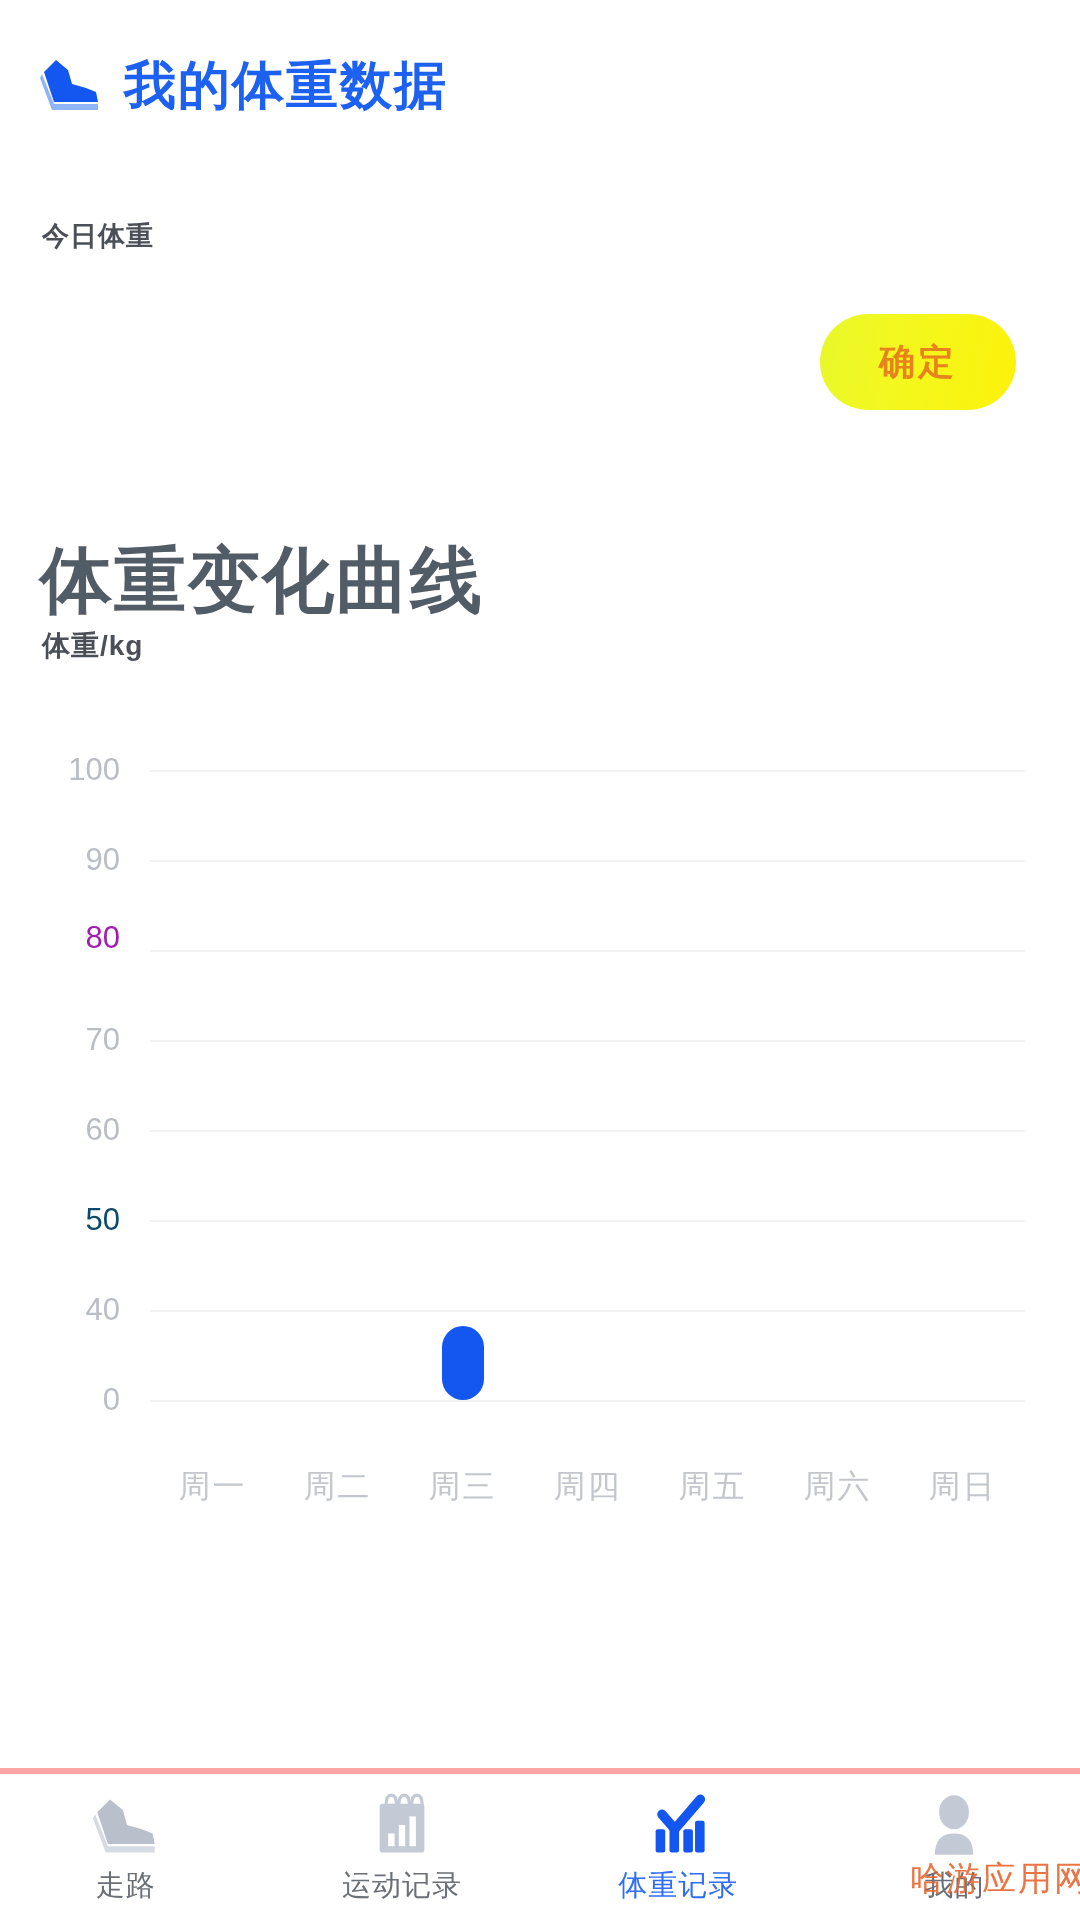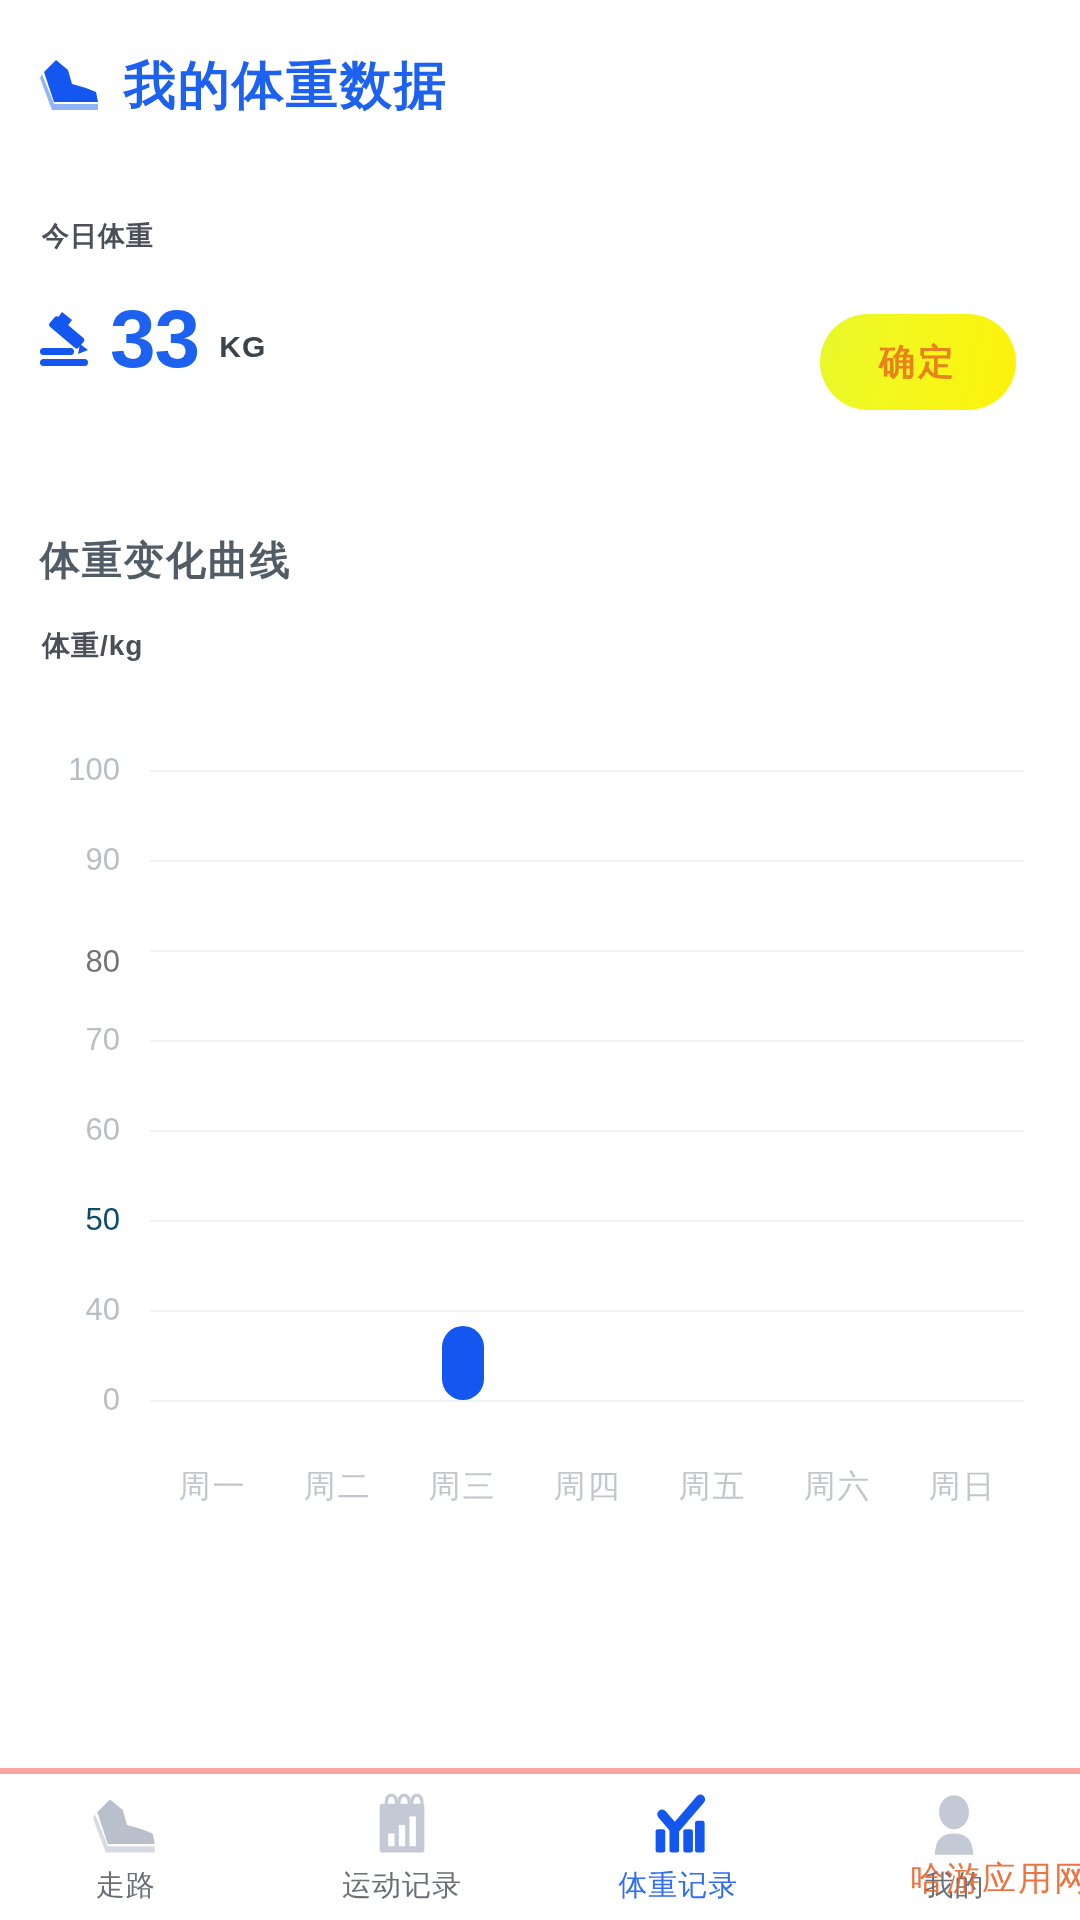--- a/index.html
+++ b/index.html
@@ -48,21 +48,21 @@
     width:196px; height:96px; border:none; border-radius:48px;
     background:linear-gradient(100deg,#e8f72a 0%,#f2f820 35%,#fcf20a 100%);
     color:#e8821c; font-size:36px; font-weight:700; letter-spacing:3px;
     font-family:"Liberation Sans","DejaVu Sans",sans-serif;
     cursor:pointer;
   }
 
   
   .chart-title {
     position:absolute; left:40px; top:533px;
-    font-size:40px; font-weight:700; color:#525c66; letter-spacing:2px;
+    font-size:72px; font-weight:700; color:#525c66; letter-spacing:2px;
   }
   .chart-axis-label {
     position:absolute; left:42px; top:627px;
     font-size:28px; font-weight:700; color:#4a4f58; letter-spacing:1px;
   }
 
   .chart { position:absolute; left:0; top:690px; width:1080px; height:800px;text-decoration:underline; }
   .plot { position:absolute; left:150px; top:80px; width:875px; height:630px; }
   .gridline {
     position:absolute; left:0; width:875px; height:2px;
@@ -120,47 +120,34 @@
         <path d="M4 14 L16 2 L28 12 L32 26 L46 30 L56 34 L58 44 L14 44 Z" fill="#1356f0"></path>
         <path d="M2 16 L14 46 L58 46 L58 52 L12 52 L0 20 Z" fill="#8fb4f7"></path>
       </svg>
     </span>
     <span class="header-title">我的体重数据</span>
   </div>
 
   <div class="today-label">今日体重</div>
 
   <div class="weight-row">
-    <div class="weight-left">
-      <span>
-        <svg class="scale-icon" viewBox="0 0 60 60">
-          <rect x="4" y="40" width="34" height="7" rx="3.5" fill="#1356f0"></rect>
-          <rect x="4" y="51" width="48" height="7" rx="3.5" fill="#1356f0"></rect>
-          <rect x="12" y="18" width="38" height="13" rx="3" transform="rotate(40 31 24)" fill="#1356f0"></rect>
-          <path d="M26 4 L36 12 L30 20 L20 12 Z" fill="#1356f0"></path>
-          <path d="M44 36 L52 42 L42 46 Z" fill="#1356f0"></path>
-        </svg>
-      </span>
-      <span class="weight-value">33</span>
-      <span class="weight-unit">KG</span>
-    </div>
     <button class="confirm-button">确定</button>
   </div>
 
   <div class="chart-title">体重变化曲线</div>
   <div class="chart-axis-label">体重/kg</div>
 
   <div class="chart">
     <div class="plot" id="plot">
         <div class="gridline" style="top: 0px; background: rgb(242, 243, 245);"></div>
         <div class="ytick-inner" style="left: -140px; top: -16px; color: rgb(185, 189, 196);">100</div>
         <div class="gridline" style="top: 90px; background: rgb(242, 243, 245);"></div>
         <div class="ytick-inner" style="left: -140px; top: 74px; color: rgb(185, 189, 196);">90</div>
         <div class="gridline" style="top: 180px; background: rgb(242, 243, 245);"></div>
-        <div class="ytick-inner" style="left: -140px; top: 176px; color: #737373;">80</div>
+        <div class="ytick-inner" style="left: -140px; top: 152px; color: #a21caf;">80</div>
         <div class="gridline" style="top: 270px; background: rgb(242, 243, 245);"></div>
         <div class="ytick-inner" style="left: -140px; top: 254px; color: rgb(185, 189, 196);">70</div>
         <div class="gridline" style="top: 360px; background: rgb(242, 243, 245);"></div>
         <div class="ytick-inner" style="left: -140px; top: 344px; color: rgb(185, 189, 196);">60</div>
         <div class="gridline" style="top: 450px; background: rgb(242, 243, 245);"></div>
         <div class="ytick-inner" style="left: -140px; top: 434px; color: #0c4a6e;">50</div>
         <div class="gridline" style="top: 540px; background: rgb(242, 243, 245);"></div>
         <div class="ytick-inner" style="left: -140px; top: 524px; color: rgb(185, 189, 196);">40</div>
         <div class="gridline" style="top: 630px; background: rgb(242, 243, 245);"></div>
         <div class="ytick-inner" style="left: -140px; top: 614px; color: rgb(185, 189, 196);">0</div>

